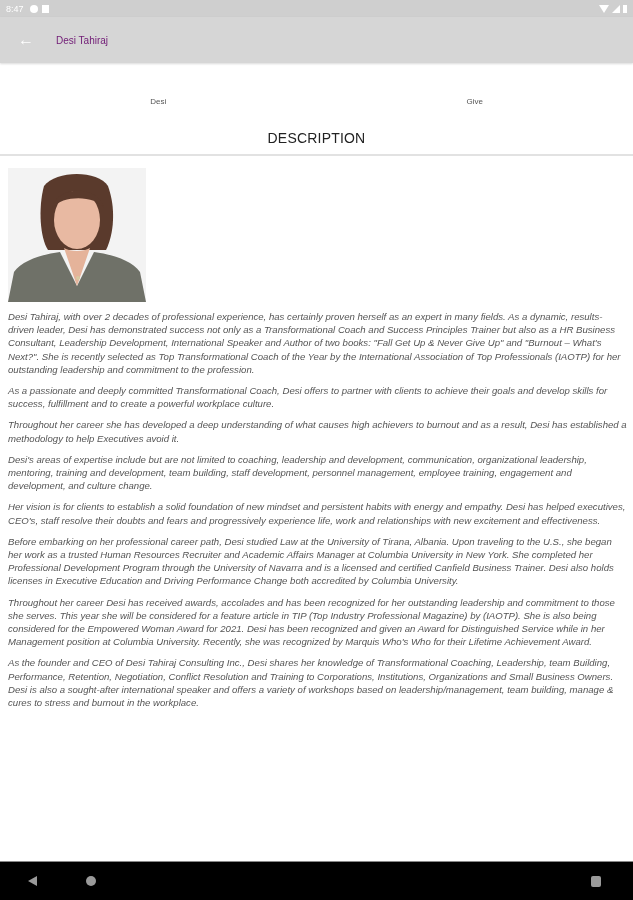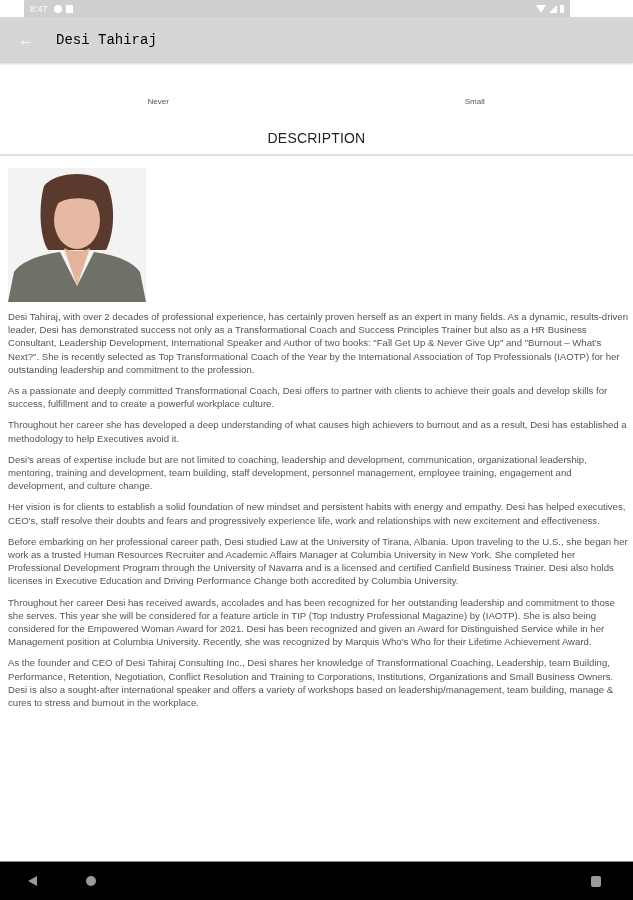--- a/index.html
+++ b/index.html
@@ -1,34 +1,34 @@
 <!DOCTYPE html>
 <html><head>
 <meta charset="utf-8">
 <style>
   * { box-sizing: border-box; margin: 0; padding: 0; }
   html, body { width: 633px; height: 900px; overflow: hidden; background: #ffffff; font-family: "Liberation Sans", sans-serif; }
-  .status-bar { position: absolute; top: 0; left: 0; width: 546px; height: 17px; background: #cfcfcf; display: flex; align-items: center; padding: 0 6px; margin-left: 24px; }
+  .status-bar { position: absolute; top: 0; left: 0; width: 633px; height: 17px; background: #cfcfcf; display: flex; align-items: center; padding: 0 6px; }
   .status-time { font-size: 9px; color: #ffffff; margin-right: 6px; }
   .status-icon { display: inline-block; width: 7px; height: 8px; background: #ffffff; margin-right: 4px; }
   .status-icon.round { border-radius: 50%; width: 8px; }
   .status-right { margin-left: auto; display: flex; align-items: center; gap: 3px; }
   .wifi { width: 0; height: 0; border-left: 5px solid transparent; border-right: 5px solid transparent; border-top: 8px solid #fff; }
   .signal { width: 0; height: 0; border-left: 8px solid transparent; border-bottom: 8px solid #fff; }
   .battery { width: 4px; height: 8px; background: #fff; }
   .app-bar { position: absolute; top: 17px; left: 0; width: 633px; height: 46px; background: #d6d6d6; display: flex; align-items: center; box-shadow: 0 1px 2px rgba(0,0,0,0.15); }
   .back-btn { width: 52px; height: 46px; display: flex; align-items: center; justify-content: center; color: #ffffff; font-size: 16px; }
-  .app-title { color: #000000; font-size: 14px; margin-left: 4px; font-family: Liberation Mono, monospace; }
+  .app-title { color: #701a75; font-size: 10px; margin-left: 4px; }
   .tabs { position: absolute; top: 90px; left: 0; width: 633px; height: 24px; display: flex; }
   .tab { flex: 1; text-align: center; font-size: 8px; color: #555555; line-height: 24px; }
   .desc-tab { position: absolute; top: 130px; left: 0; width: 633px; text-align: center; font-size: 14px; color: #222; letter-spacing: 0.2px; }
   .divider { position: absolute; top: 154px; left: 0; width: 633px; height: 2px; background: #e2e2e2; }
   .photo { position: absolute; top: 168px; left: 8px; width: 138px; height: 134px; background: #f2f2f2; overflow: hidden; }
   .content { position: absolute; top: 310px; left: 8px; width: 620px; font-size: 9.6px; line-height: 13.2px; color: #555555; }
-  .content p { margin-bottom: 8px; }
+  .content p { margin-bottom: 8px; font-style: italic; }
   .nav-bar { position: absolute; top: 861px; left: 0; width: 633px; height: 39px; background: #000000; border-top: 1px solid #888; }
   .nav-back { position: absolute; left: 28px; top: 14px; width: 0; height: 0; border-top: 5px solid transparent; border-bottom: 5px solid transparent; border-right: 9px solid #9a9a9a; }
   .nav-home { position: absolute; left: 86px; top: 14px; width: 10px; height: 10px; border-radius: 50%; background: #9a9a9a; }
   .nav-recent { position: absolute; left: 591px; top: 14px; width: 10px; height: 11px; border-radius: 2px; background: #9a9a9a; }
 </style>
 </head>
 <body>
 
 <div class="status-bar">
   <span class="status-time">8:47</span>
@@ -42,22 +42,22 @@
 </div>
 
 <div class="app-bar">
   <div class="back-btn">
     <span>←</span>
   </div>
   <span class="app-title">Desi Tahiraj</span>
 </div>
 
 <div class="tabs">
-  <div class="tab">Never</div>
-  <div class="tab">Small</div>
+  <div class="tab">Desi</div>
+  <div class="tab">Give</div>
 </div>
 
 <div class="desc-tab">DESCRIPTION</div>
 <div class="divider"></div>
 
 <div class="photo">
   <svg width="138" height="134" viewBox="0 0 138 134">
     <rect width="138" height="134" fill="#f3f3f3"></rect>
     <path d="M36 18 C30 40 32 70 40 82 L98 82 C106 66 108 40 100 18 C90 2 48 2 36 18 Z" fill="#5a3a2c"></path>
     <ellipse cx="69" cy="52" rx="23" ry="29" fill="#e8b9a2"></ellipse>

